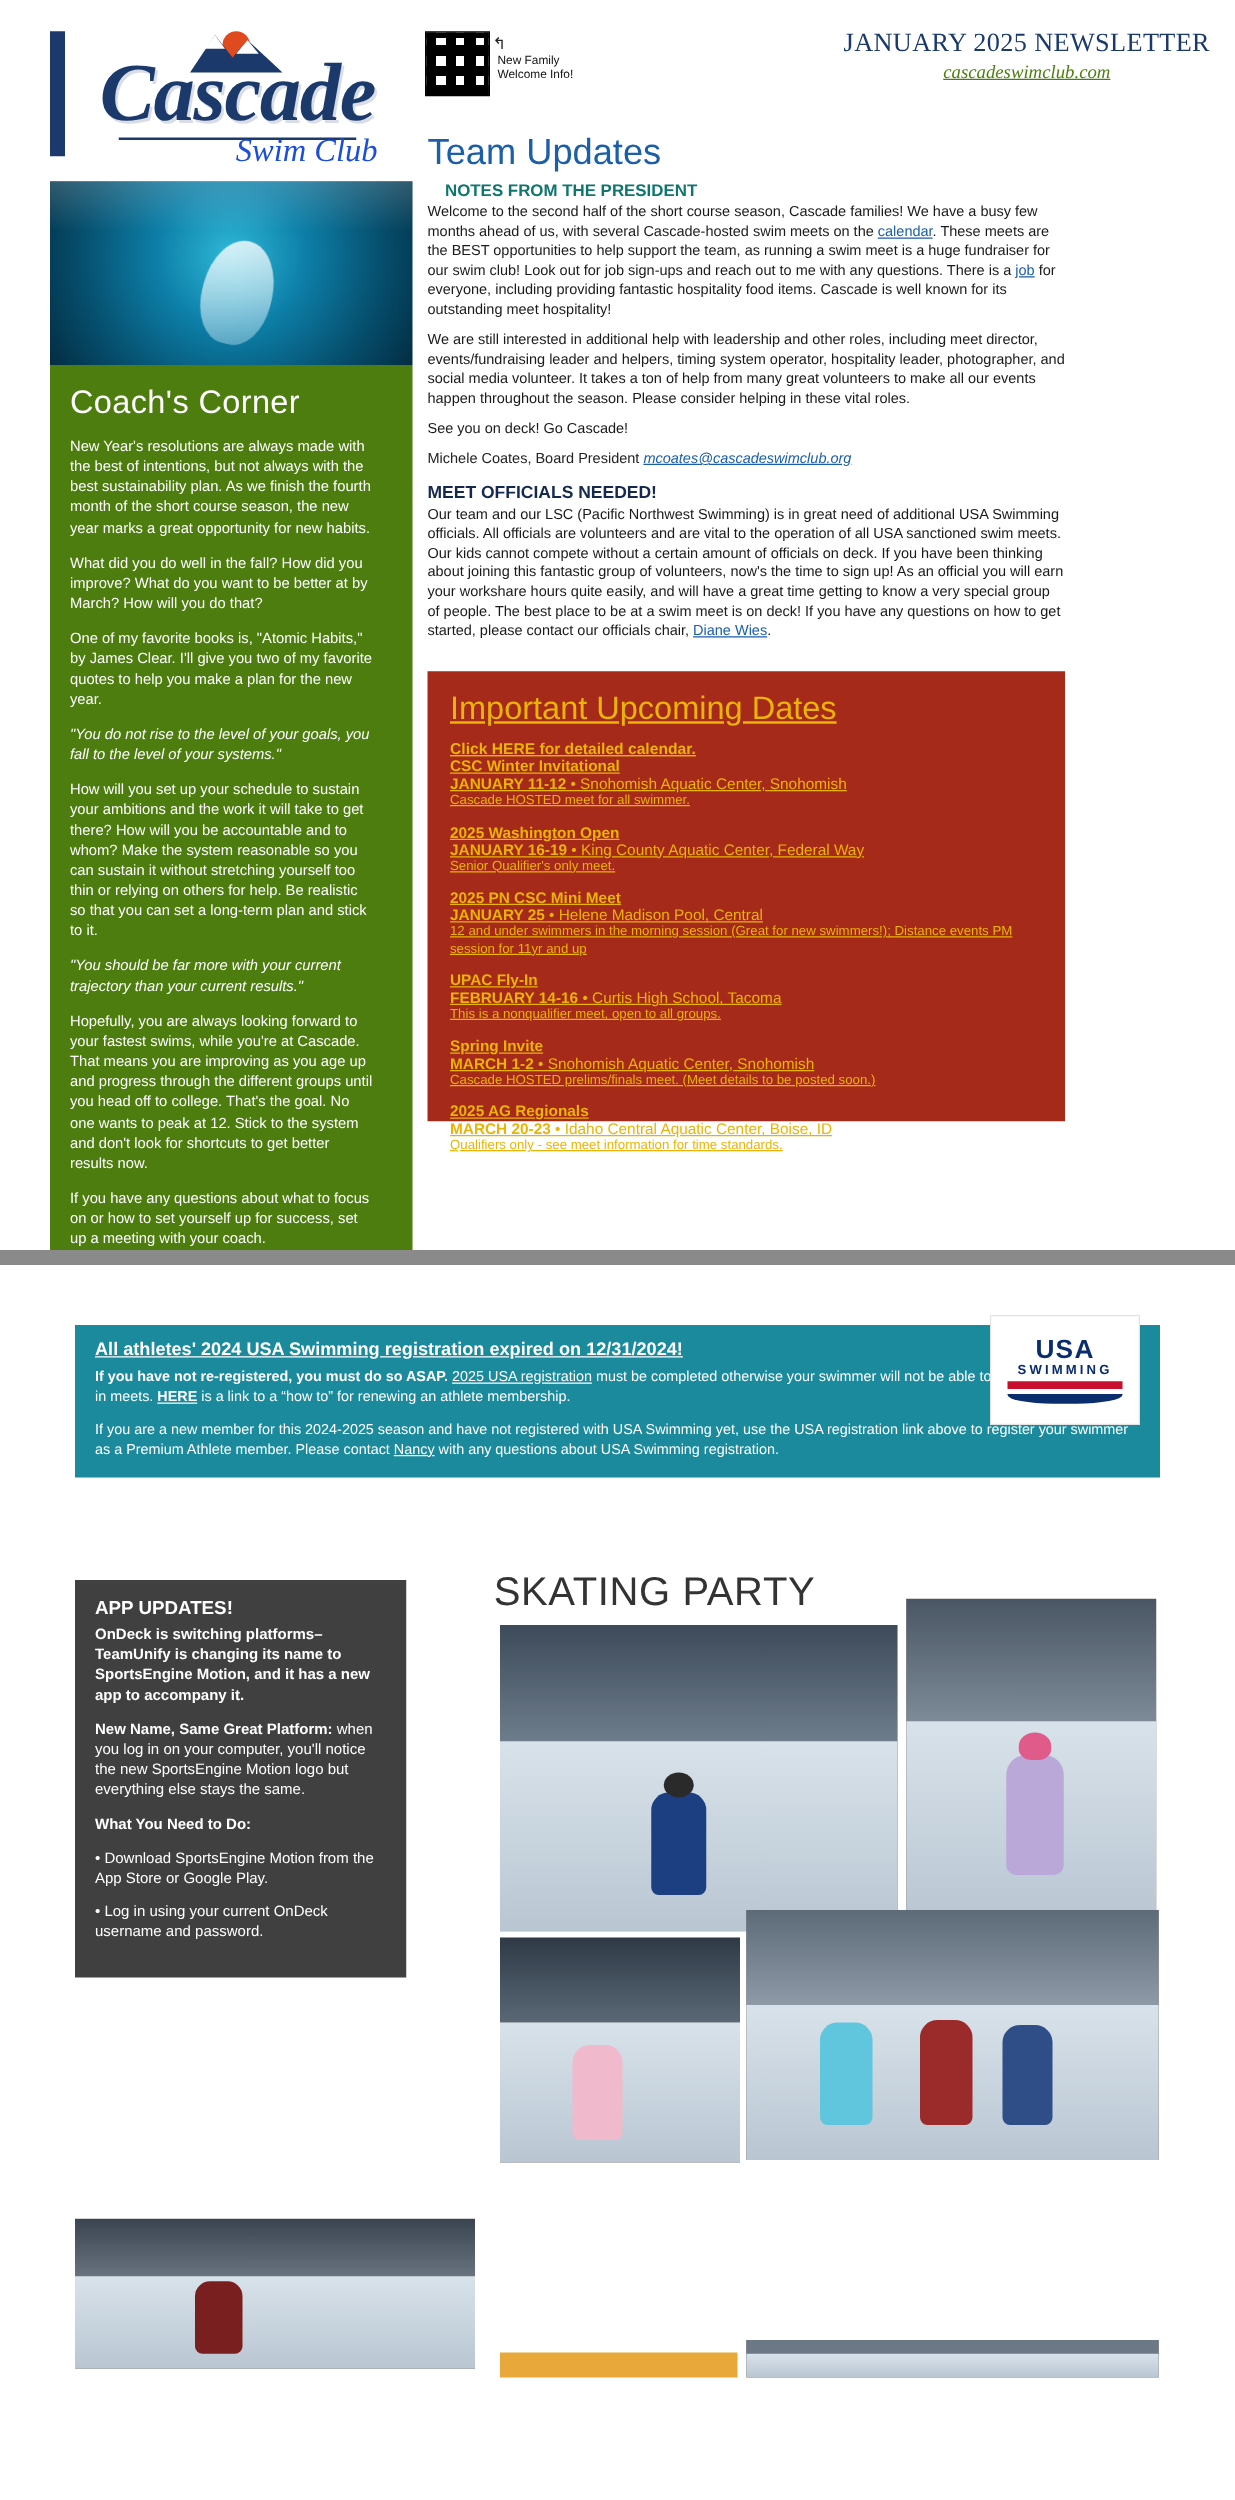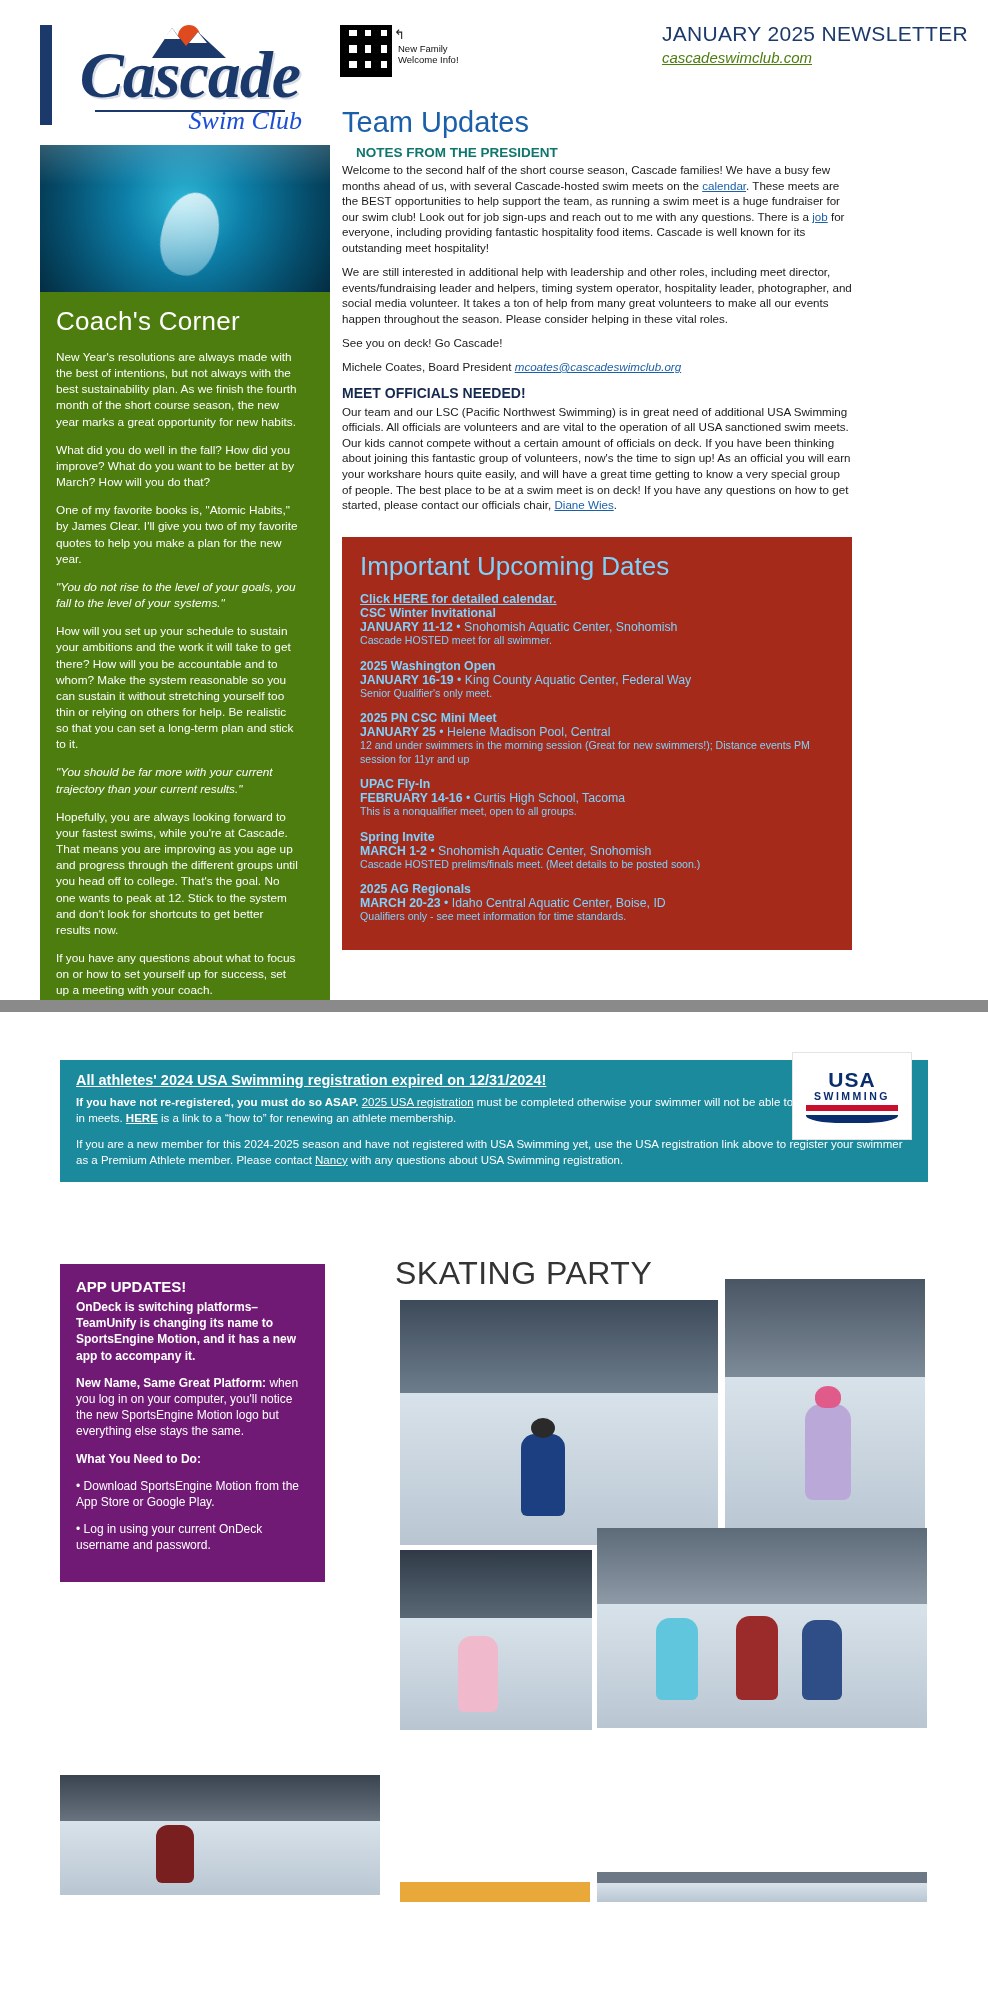--- a/index.html
+++ b/index.html
@@ -69,21 +69,21 @@
     background-blend-mode: multiply;
     background-color:#fff;
     border:1px solid #000;
   }
   .qr-label {
     position:absolute; left:58px; top:18px; width:70px;
     font-size:9.5px; color:#111; line-height:1.2;
   }
   .qr-arrow { position:absolute; left:54px; top:2px; font-size:13px; }
 
-  .hdr-right { position:absolute; right:20px; top:22px; text-align:left; }
+  .hdr-right { position:absolute; right:20px; top:22px; text-align:center;font-family:Liberation Serif, serif; }
   .hdr-title {
     font-size:21px; color:#1b3a6b; letter-spacing:.3px;
   }
   .hdr-site {
     font-size:15px; color:#4d7c0f; font-style:italic; text-decoration:underline;
     margin-top:3px;
   }
 
   
   .left-col { position:absolute; left:40px; top:145px; width:290px; }
@@ -133,22 +133,23 @@
   .sig-line { font-size:11.6px; margin:0 0 12px 0; }
   .sig-line .em { font-style:italic; color:#1b5fa8; text-decoration:underline; }
 
   .meet-head {
     font-size:14px; font-weight:bold; color:#14294d; margin:2px 0 3px 0;
   }
 
   
   .dates-box {
     position:absolute; left:342px; top:537px; width:510px;
-    background:#a52a1a; color:#7dd3fc; padding:14px 18px 18px 18px;
-    height: 413px;
+    background:#a52a1a; color:#eab308; padding:14px 18px 18px 18px;
+    height: 360px;
+    text-decoration: underline;
   }
   .dates-title { font-size:26px; margin:0 0 10px 0; font-weight:normal; }
   .dates-link {
     font-size:12.5px; font-weight:bold; text-decoration:underline; margin-bottom:0;
   }
   .date-item { margin-bottom:11px; }
   .date-name { font-size:12.3px; font-weight:bold; }
   .date-when { font-size:12.3px; font-weight:bold; }
   .date-when .loc { font-weight:normal; }
   .date-note { font-size:10.6px; line-height:1.28; }
@@ -172,21 +173,21 @@
   }
   .usa-logo .l1 { font-size:21px; font-weight:bold; color:#0a2d6e; letter-spacing:1px; line-height:1;}
   .usa-logo .l2 { font-size:10.5px; font-weight:bold; color:#0a2d6e; letter-spacing:2.5px; }
   .usa-logo .wave { width:92px; height:18px; margin-top:3px;
     background: linear-gradient(180deg,#c8102e 0 6px, #ffffff 6px 10px, #0a2d6e 10px 18px);
     border-radius: 0 0 40% 40%;
   }
 
   .app-box {
     position:absolute; left:60px; top:252px; width:265px;
-    background:#701a75; color:#ffffff; padding:14px 16px 18px 16px;
+    background:#404040; color:#ffffff; padding:14px 16px 18px 16px;
   }
   .app-title { font-size:15px; font-weight:bold; margin:0 0 4px 0; }
   .app-box p { font-size:12px; line-height:1.35; margin:0 0 11px 0; }
   .app-box p.b { font-weight:bold; }
   .app-box .hd { font-weight:bold; }
 
   .skating-title {
     position:absolute; left:395px; top:243px;
     font-size:32px; color:#333333; letter-spacing:.5px;
   }

